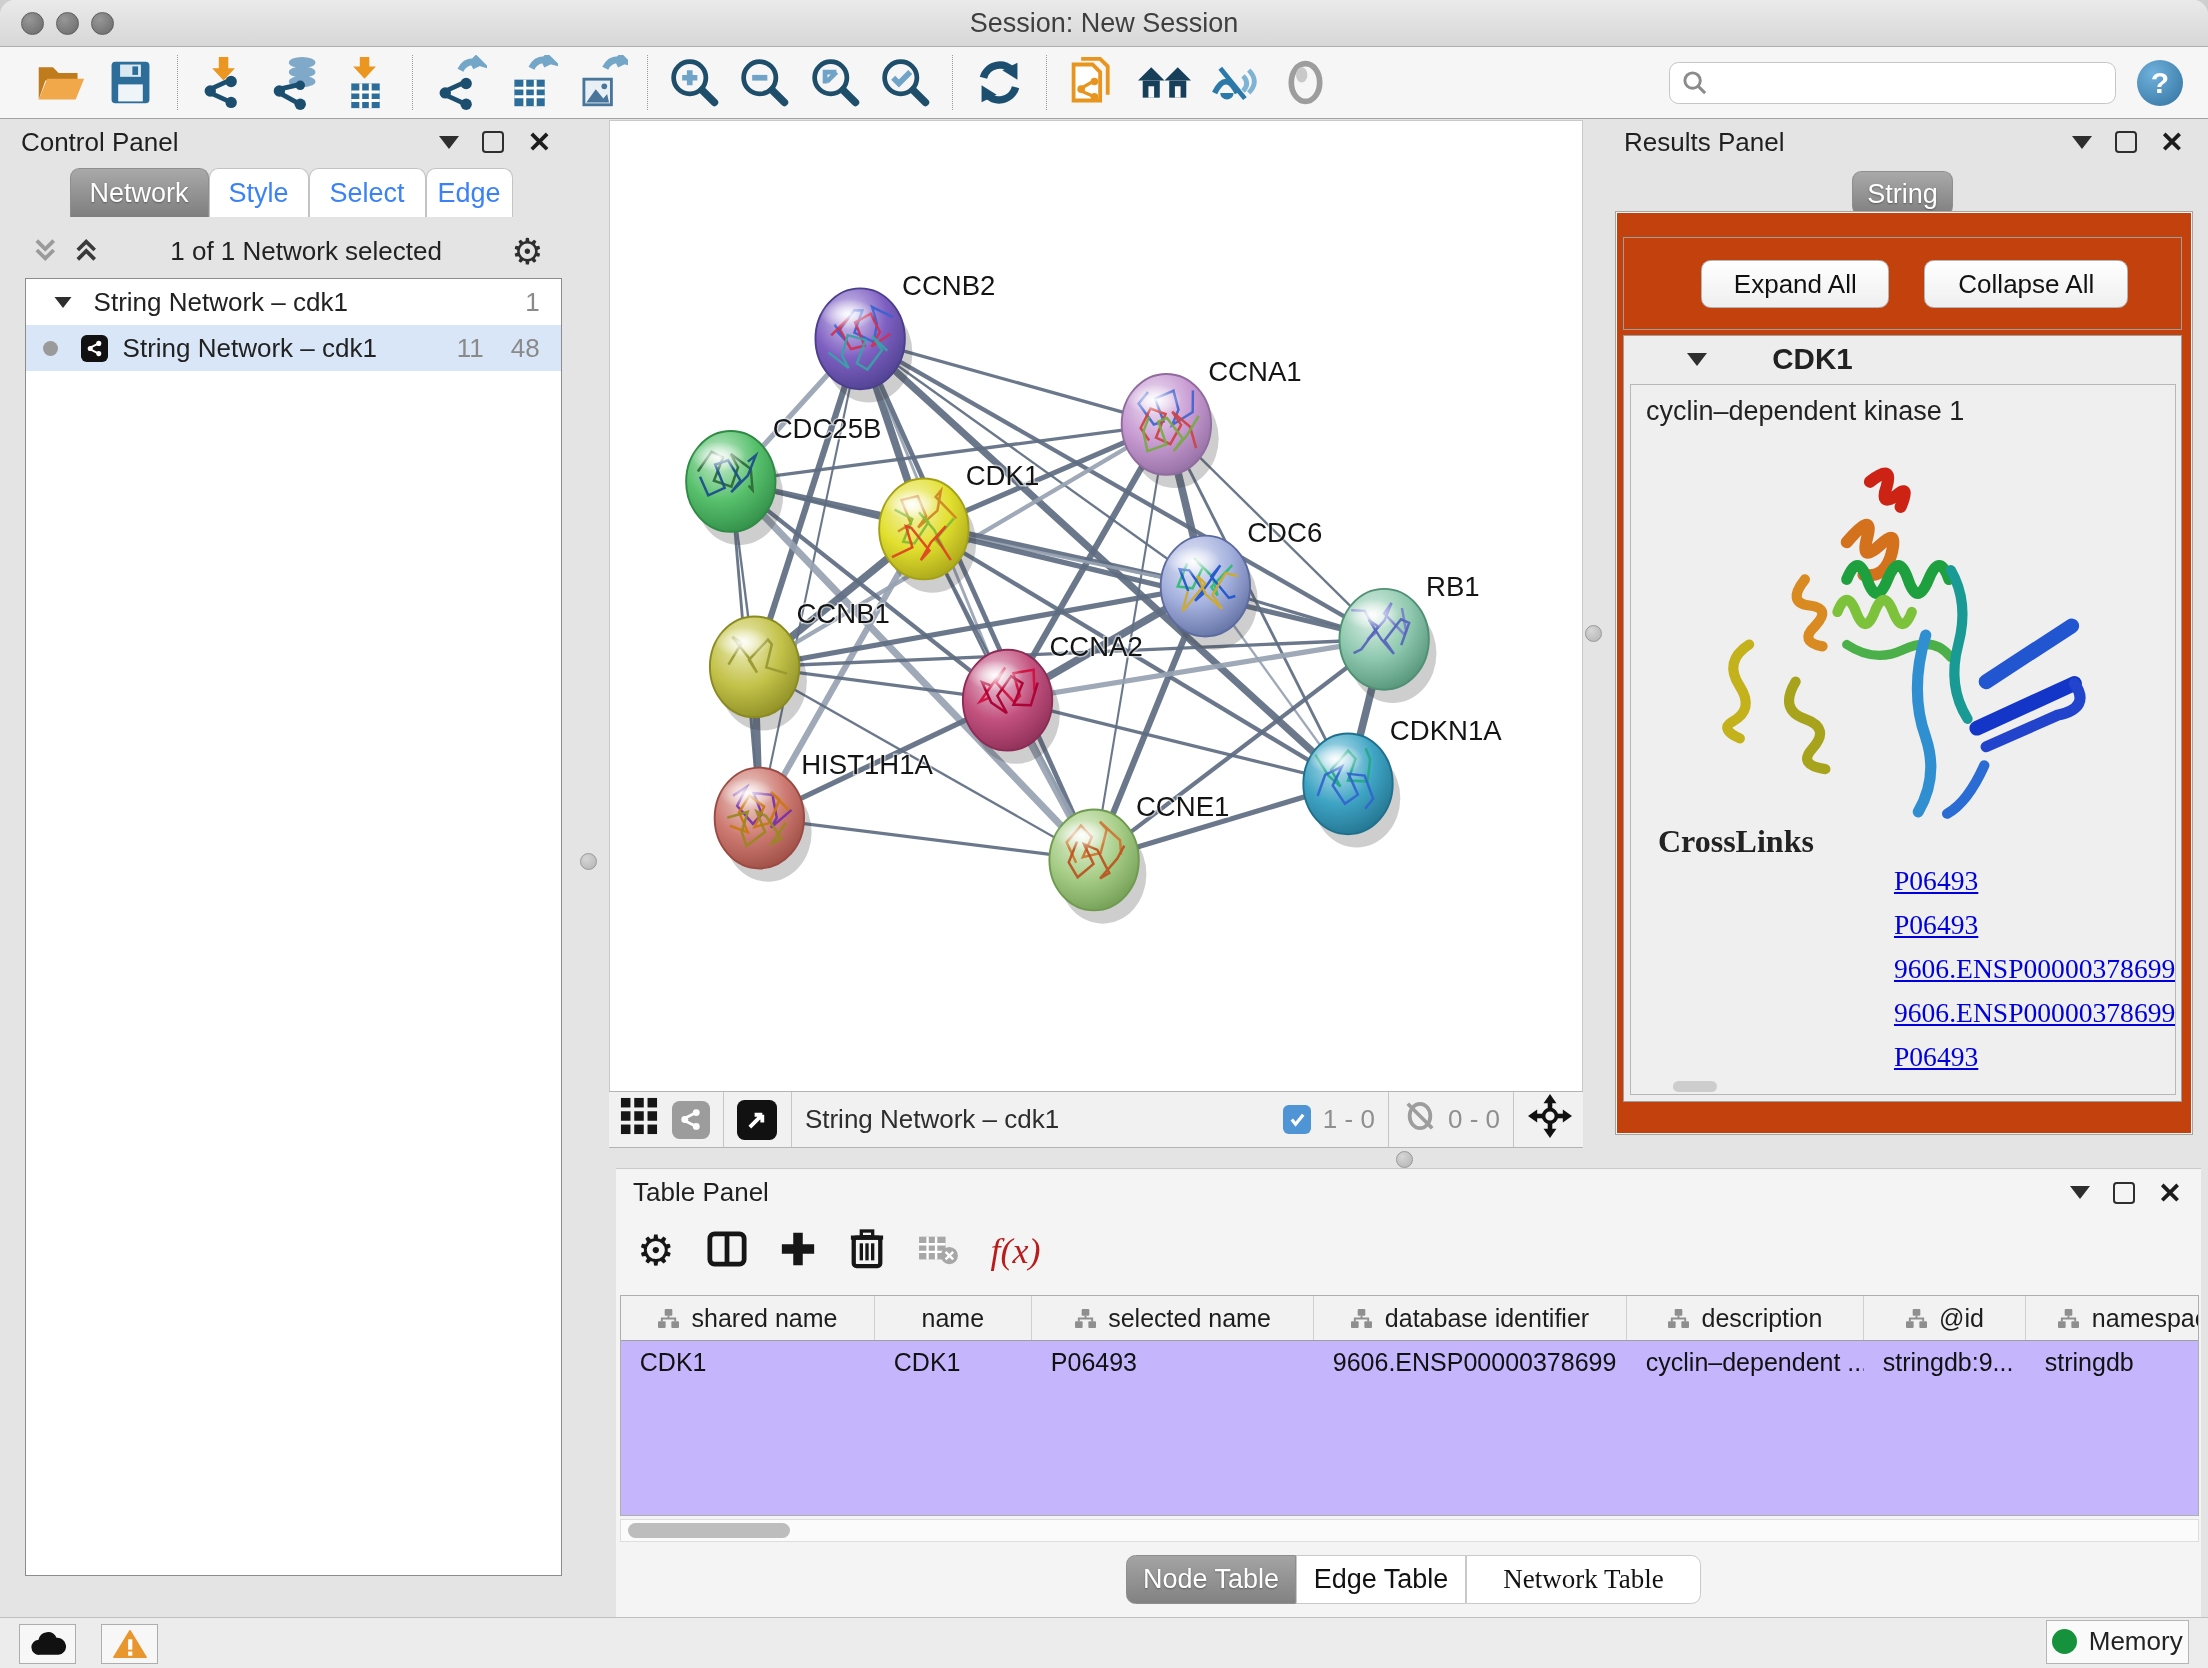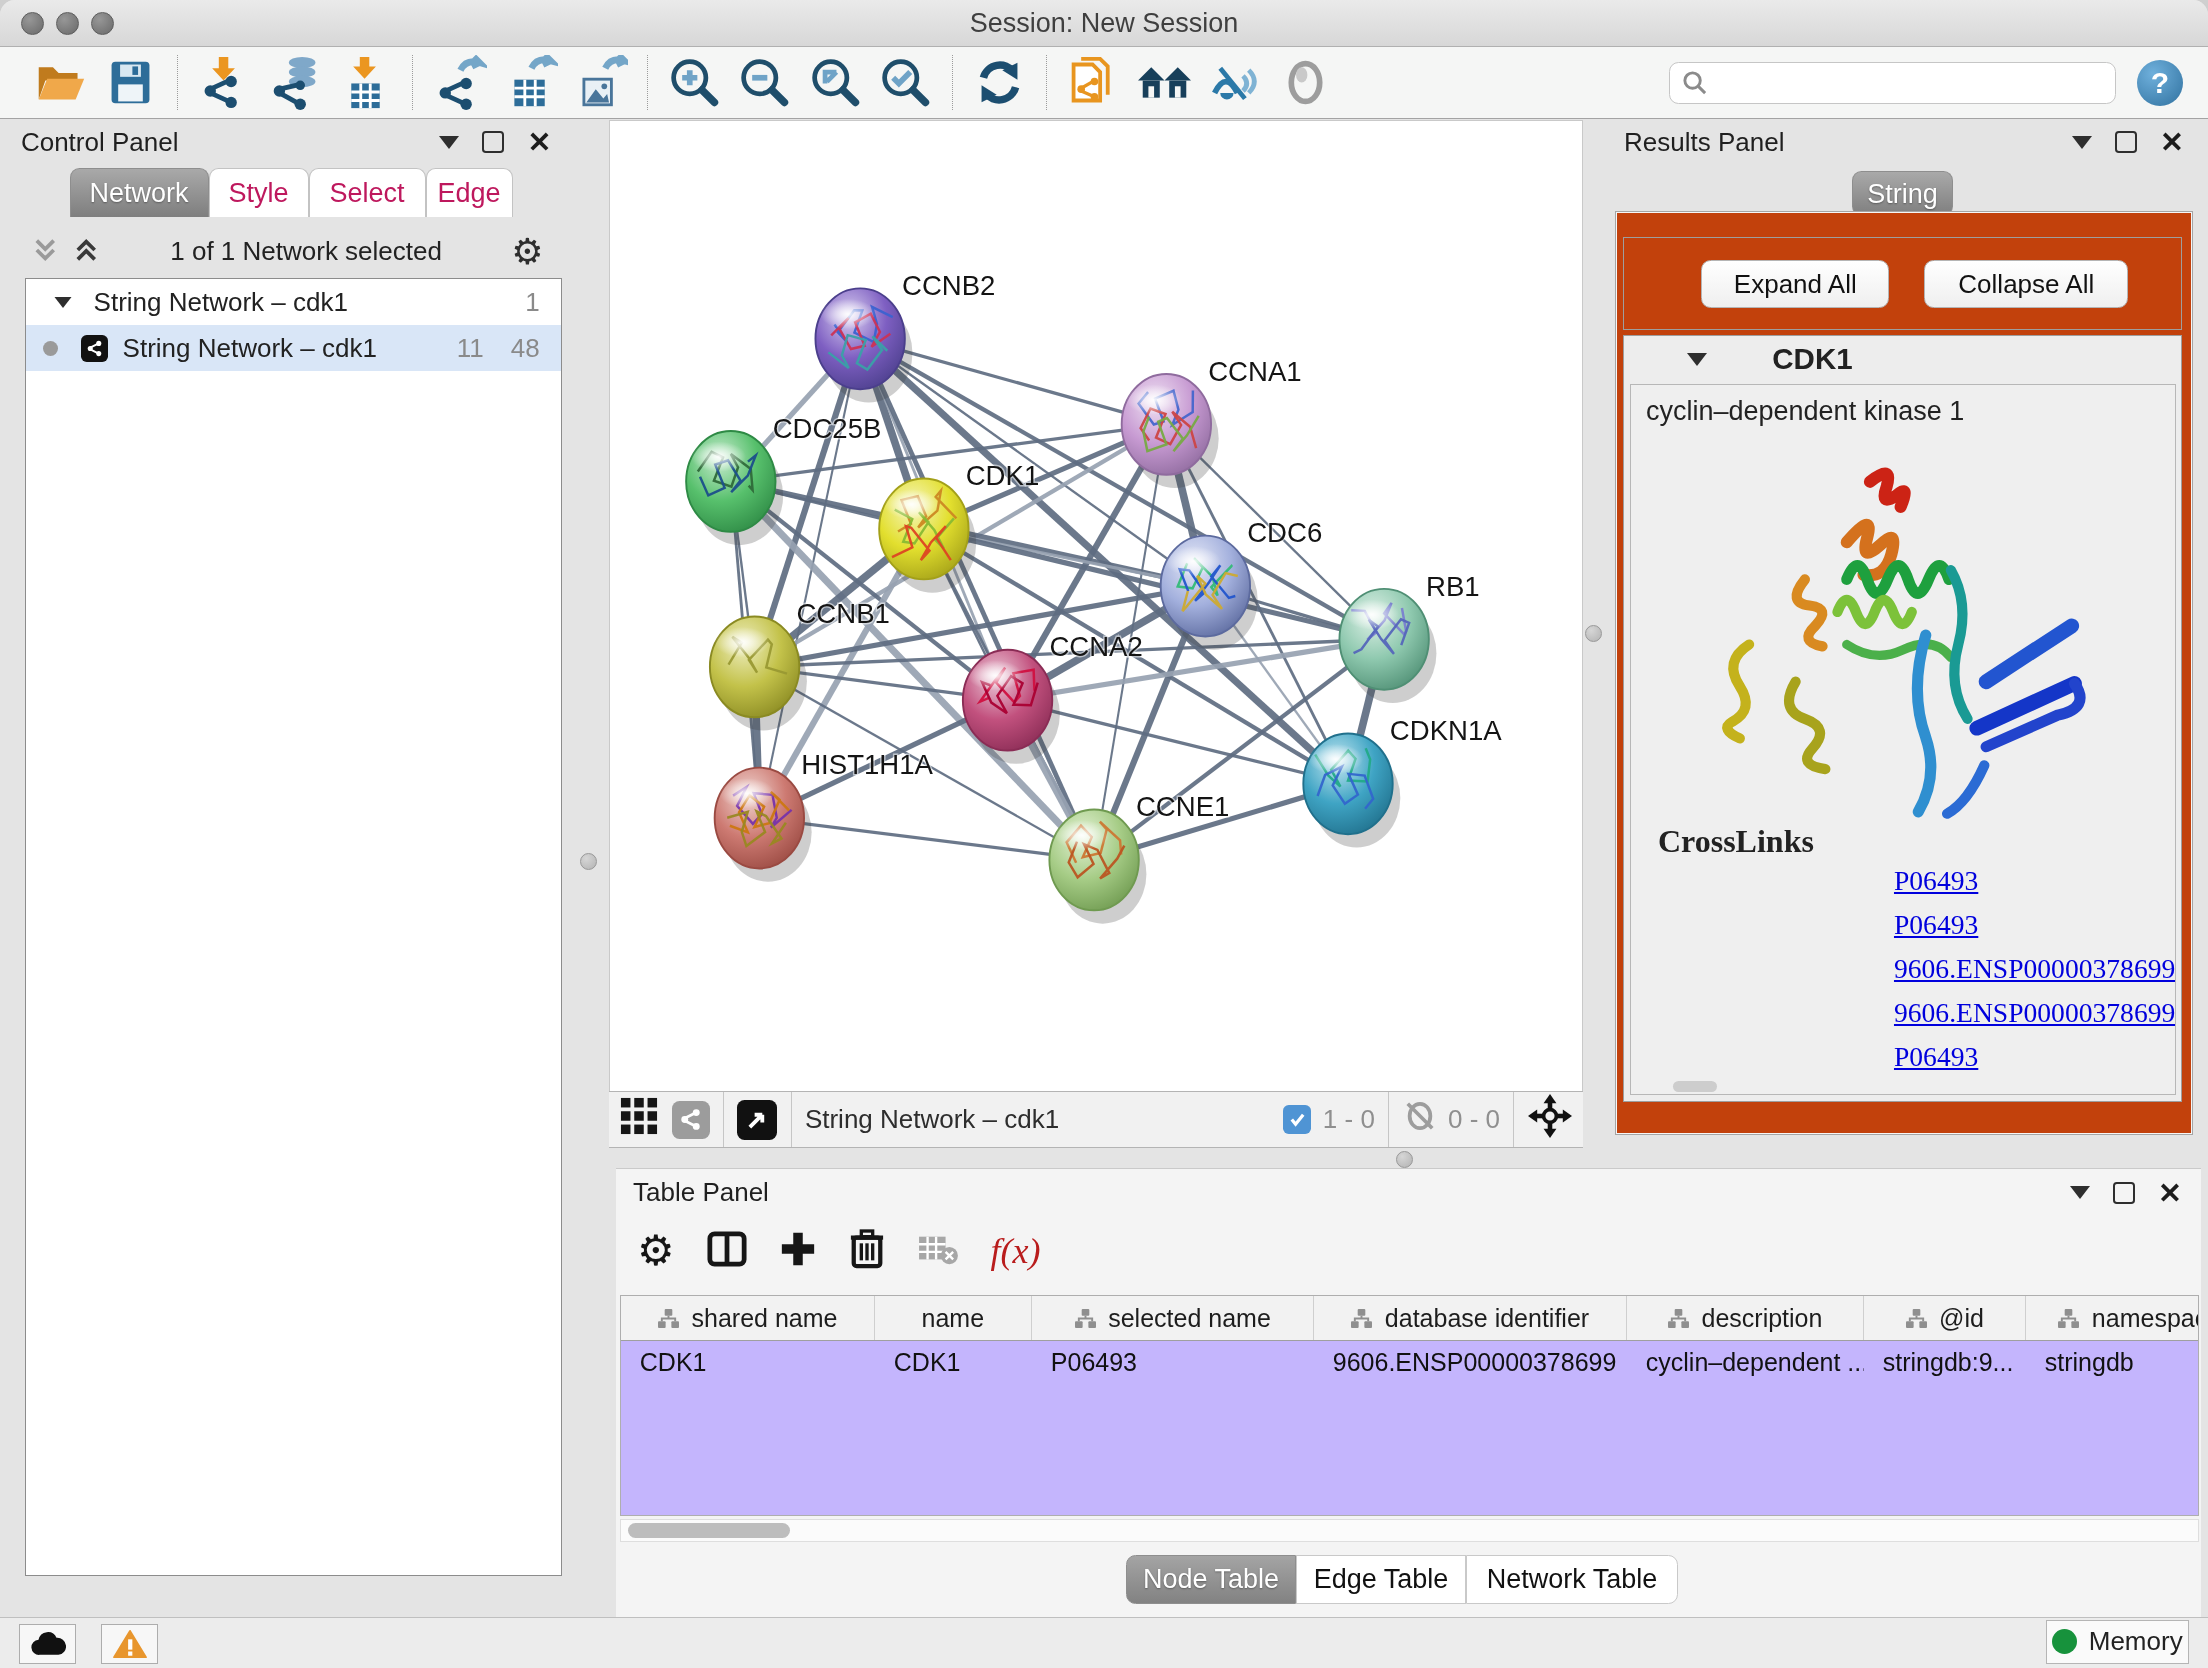--- a/index.html
+++ b/index.html
@@ -15,21 +15,21 @@
   .tsep{border-left:1.9px dotted #9b9b9b;height:55px;margin:0 11.4px;flex:0 0 auto;}
   .searchbox{margin-left:auto;width:447px;height:42px;background:#fff;border:1.9px solid #c6c6c6;border-radius:9.5px;display:flex;align-items:center;padding:0 11.4px;box-sizing:border-box;}
   .searchbox input{border:none;outline:none;font-size:25px;flex:1;margin-left:9.5px;font-family:inherit;background:transparent;}
   .helpbtn{width:46px;height:46px;border-radius:50%;background:radial-gradient(circle at 35% 30%,#6fb0dc,#30719f);color:#fff;font-size:30px;font-weight:bold;display:flex;align-items:center;justify-content:center;margin-left:21px;}
   
   .phead-title{font-size:26px;color:#1f1f1f;}
   .winbtns{display:flex;align-items:center;gap:23px;}
   .tri-down{width:0;height:0;border-left:10.5px solid transparent;border-right:10.5px solid transparent;border-top:13.3px solid #2e2e2e;}
   .floatsq{width:18px;height:18px;border:2.9px solid #2e2e2e;border-radius:3.8px;}
   .xclose{font-size:28.5px;font-weight:bold;color:#1c1c1c;line-height:1;}
-  .tab{height:49px;display:flex;align-items:center;justify-content:center;font-size:27px;background:#fff;border:1px solid #c3c3c3;border-bottom:none;border-radius:9.5px 9.5px 0 0;box-sizing:border-box;color:#be185d;}
+  .tab{height:49px;display:flex;align-items:center;justify-content:center;font-size:27px;background:#fff;border:1px solid #c3c3c3;border-bottom:none;border-radius:9.5px 9.5px 0 0;box-sizing:border-box;color:#3b82f6;}
   .tab.active{background:linear-gradient(#a9a9a9,#7e7e7e);color:#fff;border-color:#8e8e8e;text-shadow:0 1px 1.9px rgba(0,0,0,.35);}
   
   .cpanel{position:absolute;left:7.6px;top:120px;width:557px;height:1467px;}
   .treebox{position:absolute;left:17px;top:158px;width:535px;bottom:11.4px;background:#fff;border:1.9px solid #8c8c8c;}
   .trow{height:46px;display:flex;align-items:center;font-size:26px;}
   .trow .cnt{color:#8a8a8a;}
   .trow.sel{background:#d9e6f7;}
   .appicon{width:27px;height:27px;background:#111;border-radius:5.7px;display:flex;align-items:center;justify-content:center;}
   
   .canvas{position:absolute;left:609px;top:120px;width:972px;height:970px;background:#fff;border:1px solid #c9c9c9;box-sizing:content-box;}
@@ -733,21 +733,21 @@
           <div class="td" style="width: 162px;">stringdb:9...</div>
           <div class="td" style="width: 228px;">stringdb</div>
         </div>
     </div>
     <div class="hscroll">
         <span class="hthumb"></span>
       </div>
     <div class="ttabs">
       <span class="ttab active" style="width:170px;border-radius:9.5px 0 0 9.5px;">Node Table</span>
       <span class="ttab" style="width:170px;">Edge Table</span>
-      <span class="ttab" style="width:212px;border-radius:0 9.5px 9.5px 0;">Network Table</span>
+      <span class="ttab" style="width:235px;border-radius:0 9.5px 9.5px 0;font-family:Liberation Serif, serif;">Network Table</span>
     </div>
   </div>
 
   <div class="footer">
     <span class="fbtn" style="left:19px;">
         <svg width="36" height="27" viewBox="0 0 38 28">
           <path d="M10 26 a8 8 0 0 1 -1 -16 a10 10 0 0 1 19 -2 a7 7 0 0 1 2 18 z" fill="#111"></path>
         </svg>
       </span>
     <span class="fbtn" style="left:101px;">

